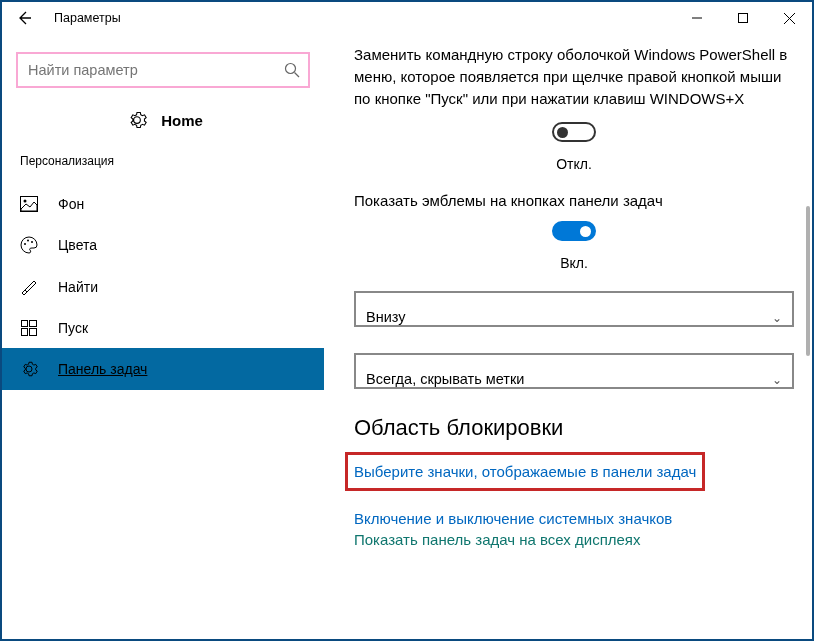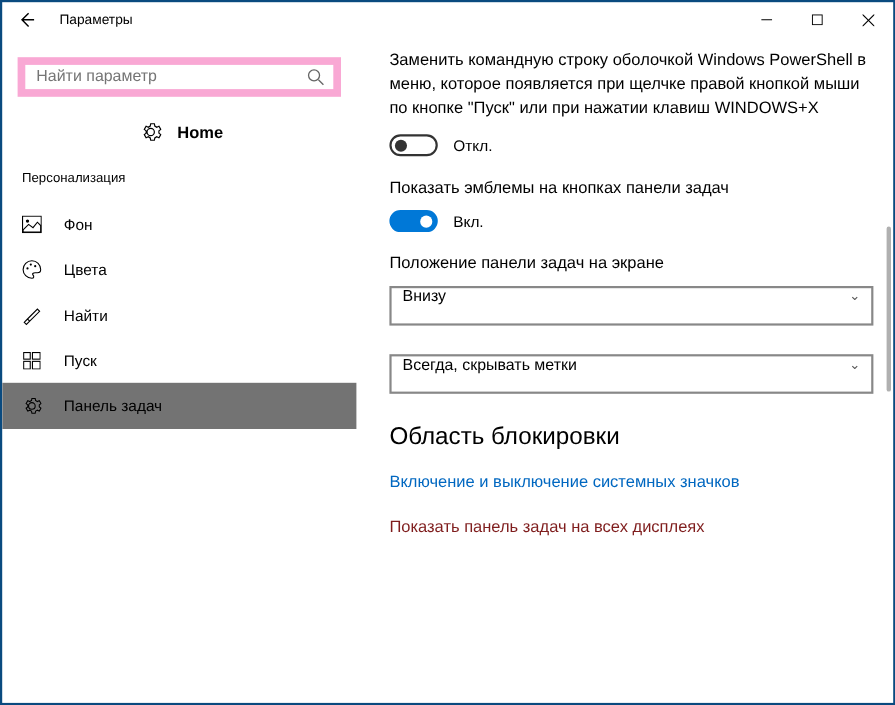--- a/index.html
+++ b/index.html
@@ -5,42 +5,42 @@
   * { box-sizing: border-box; margin: 0; padding: 0; }
   body { font-family: "Segoe UI", Arial, sans-serif; font-size: 14px; color: #000; background: #fff; width: 814px; height: 641px; overflow: hidden; border: 2px solid #0a4a7f; }
   .titlebar { height: 32px; display: flex; align-items: center; padding: 0 0 0 4px; }
   .back-btn { width: 36px; height: 32px; display: flex; align-items: center; justify-content: center; cursor: pointer; }
   .title { margin-left: 12px; font-size: 12.5px; }
   .win-controls { margin-left: auto; display: flex; }
   .win-btn { width: 46px; height: 32px; display: flex; align-items: center; justify-content: center; cursor: pointer; }
   .content { display: flex; height: calc(100% - 32px); }
   .sidebar { width: 322px; padding: 18px 0 0 0; }
   .search-wrap { margin: 0 14px 22px 14px; }
-  .search { border: 7px solid #f9a8d4; height: 36px; display: flex; align-items: center; padding: 0 8px 0 10px; }
+  .search { border: 2px solid #f9a8d4; height: 36px; display: flex; align-items: center; padding: 0 8px 0 10px; }
   .search input { border: none; outline: none; flex: 1; font-size: 14.5px; color: #888; background: transparent; }
   .search-icon { color: #555; }
   .home-row { display: flex; align-items: center; padding: 0 14px 14px 18px; gap: 14px; justify-content: center; }
   .home-row .label { font-weight: 600; font-size: 15px; }
   .cat-title { padding: 10px 14px 16px 18px; font-size: 12px; }
   .nav-item { display: flex; align-items: center; padding: 12px 14px 12px 18px; gap: 20px; cursor: pointer; }
-  .nav-item.active { background: #737373; }
+  .nav-item.active { background: #0369a1; text-decoration: underline; }
   .nav-icon { width: 18px; display: flex; justify-content: center; }
   .main { flex: 1; padding: 10px 18px 0 30px; position: relative; overflow: hidden; }
   .desc { font-size: 15px; line-height: 22px; margin-bottom: 12px; }
-  .toggle-row { display: flex; align-items: center; gap: 14px; margin-bottom: 20px; }
+  .toggle-row { display: flex; align-items: center; gap: 14px; margin-bottom: 20px; flex-direction: column; }
   .toggle { width: 44px; height: 20px; border-radius: 10px; border: 2px solid #333; position: relative; cursor: pointer; }
   .toggle .knob { width: 11px; height: 11px; border-radius: 50%; background: #333; position: absolute; top: 2.5px; left: 3px; }
   .toggle.on { background: #0078d7; border-color: #0078d7; }
   .toggle.on .knob { background: #fff; left: auto; right: 3px; }
   .setting-label { font-size: 15px; margin-bottom: 12px; }
-  .dropdown { border: 2px solid #888; height: 36px; display: flex; align-items: flex-start; padding: 0 10px; margin-bottom: 26px; cursor: pointer; }
+  .dropdown { border: 2px solid #888; height: 36px; display: flex; align-items: flex-end; padding: 0 10px; margin-bottom: 26px; cursor: pointer; }
   .dropdown .val { flex: 1; font-size: 14.5px; }
   .chev { font-size: 12px; color: #555; }
   .section-title { font-size: 22px; font-weight: 400; margin: 20px 0 20px 0; }
-  .link { color: #0067c0; font-size: 15px; cursor: pointer; display: block; margin-bottom: 24px; }
+  .link { color: #0067c0; font-size: 15px; cursor: pointer; display: block; margin-bottom: 4px; }
   .link.boxed { outline: 3px solid #c62828; outline-offset: 6px; padding: 2px 0; margin-bottom: 28px; display: inline-block; }
   .scroll-thumb { position: absolute; right: 2px; top: 172px; width: 4px; height: 150px; background: #b0b0b0; border-radius: 2px; }
   svg { display: block; }
 </style>
 </head>
 <body>
 
 <div class="titlebar">
   <div class="back-btn">
     <svg width="16" height="16" viewBox="0 0 16 16">
@@ -159,32 +159,32 @@
     </div>
 
     <div class="setting-label">Показать эмблемы на кнопках панели задач</div>
     <div class="toggle-row">
       <div class="toggle on">
           <div class="knob"></div>
         </div>
       <span>Вкл.</span>
     </div>
 
-    <div class="setting-label">Положение панели задач на экране</div>
     <div class="dropdown">
       <span class="val">Внизу</span>
       <span class="chev">⌄</span>
     </div>
 
     <div class="dropdown">
       <span class="val">Всегда, скрывать метки</span>
       <span class="chev">⌄</span>
     </div>
 
     <div class="section-title">Область блокировки</div>
+    <a class="link boxed">Выберите значки, отображаемые в панели задач</a>
     <a class="link">Включение и выключение системных значков</a>
 
-    <div class="setting-label" style="color:#7f1d1d">Показать панель задач на всех дисплеях</div>
+    <div class="setting-label" style="color:#0f766e">Показать панель задач на всех дисплеях</div>
 
     <div class="scroll-thumb"></div>
   </div>
 
 </div>
 
 </body></html>

